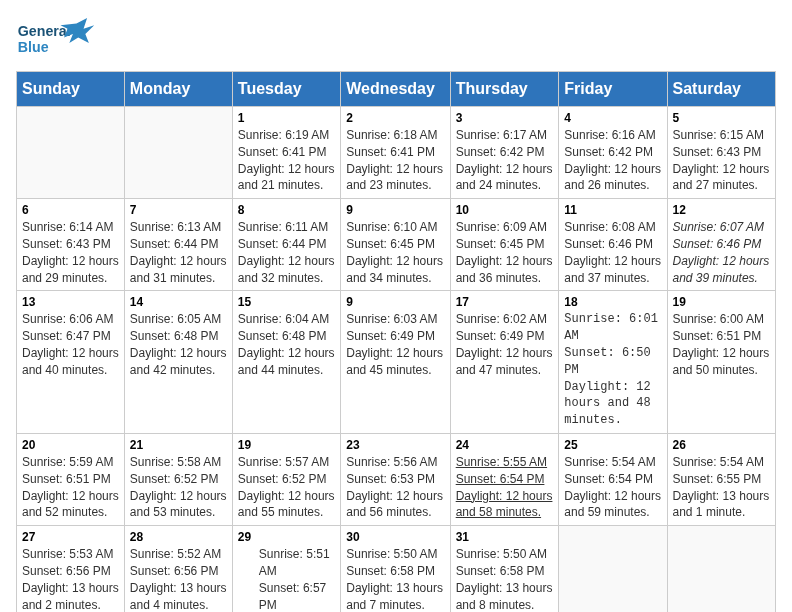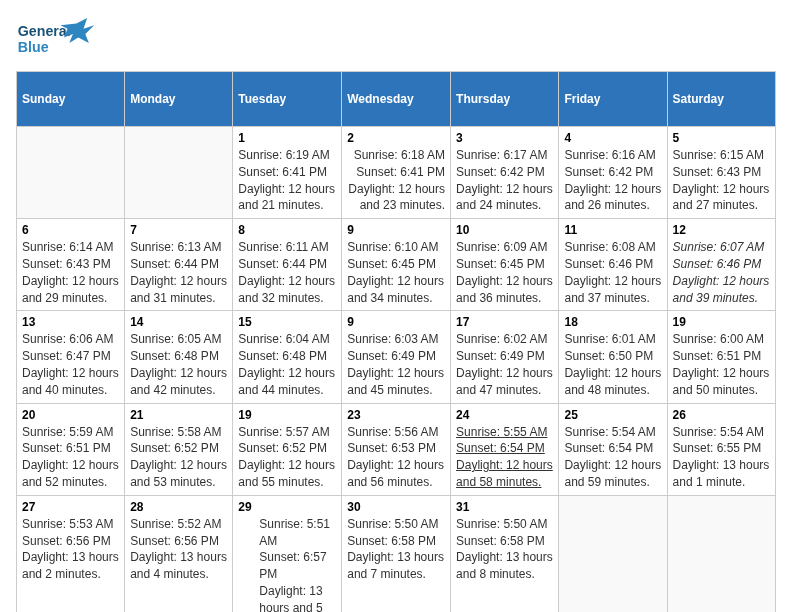--- a/index.html
+++ b/index.html
@@ -36,22 +36,22 @@
     }
     .calendar {
       width: 100%;
       border-collapse: collapse;
       font-size: 11px;
     }
     .calendar th {
       background-color: #2e74bb;
       color: white;
       text-align: left;
-      padding: 20px 5px;
-      font-size: 12px;
+      padding: 8px 5px;
+      font-size: 16px;
       font-weight: bold;
       border: 1px solid #ccc;
     }
     .calendar td {
       vertical-align: top;
       border: 1px solid #ccc;
       padding: 4px 5px;
       width: 110px;
       min-height: 80px;
       background: #fff;
@@ -115,21 +115,21 @@
         <td class="empty"></td>
         <td class="empty"></td>
         <td>
           <span class="day-num">1</span>
           <div class="day-info" style="white-space: pre-line;">Sunrise: 6:19 AM
 Sunset: 6:41 PM
 Daylight: 12 hours and 21 minutes.</div>
         </td>
         <td>
           <span class="day-num">2</span>
-          <div class="day-info" style="white-space: pre-line; text-align: right;">Sunrise: 6:18 AM
+          <div class="day-info" style="white-space: pre-line;">Sunrise: 6:18 AM
 Sunset: 6:41 PM
 Daylight: 12 hours and 23 minutes.</div>
         </td>
         <td>
           <span class="day-num">3</span>
           <div class="day-info" style="white-space: pre-line;">Sunrise: 6:17 AM
 Sunset: 6:42 PM
 Daylight: 12 hours and 24 minutes.</div>
         </td>
         <td>
@@ -215,21 +215,21 @@
 Daylight: 12 hours and 45 minutes.</div>
         </td>
         <td>
           <span class="day-num">17</span>
           <div class="day-info" style="white-space: pre-line;">Sunrise: 6:02 AM
 Sunset: 6:49 PM
 Daylight: 12 hours and 47 minutes.</div>
         </td>
         <td>
           <span class="day-num">18</span>
-          <div class="day-info" style="white-space: pre-line;">Sunrise: 6:01 AM
+          <div class="day-info" style="white-space: pre-line; font-family: Liberation Mono, monospace;">Sunrise: 6:01 AM
 Sunset: 6:50 PM
 Daylight: 12 hours and 48 minutes.</div>
         </td>
         <td>
           <span class="day-num">19</span>
           <div class="day-info" style="white-space: pre-line;">Sunrise: 6:00 AM
 Sunset: 6:51 PM
 Daylight: 12 hours and 50 minutes.</div>
         </td>
       </tr>

